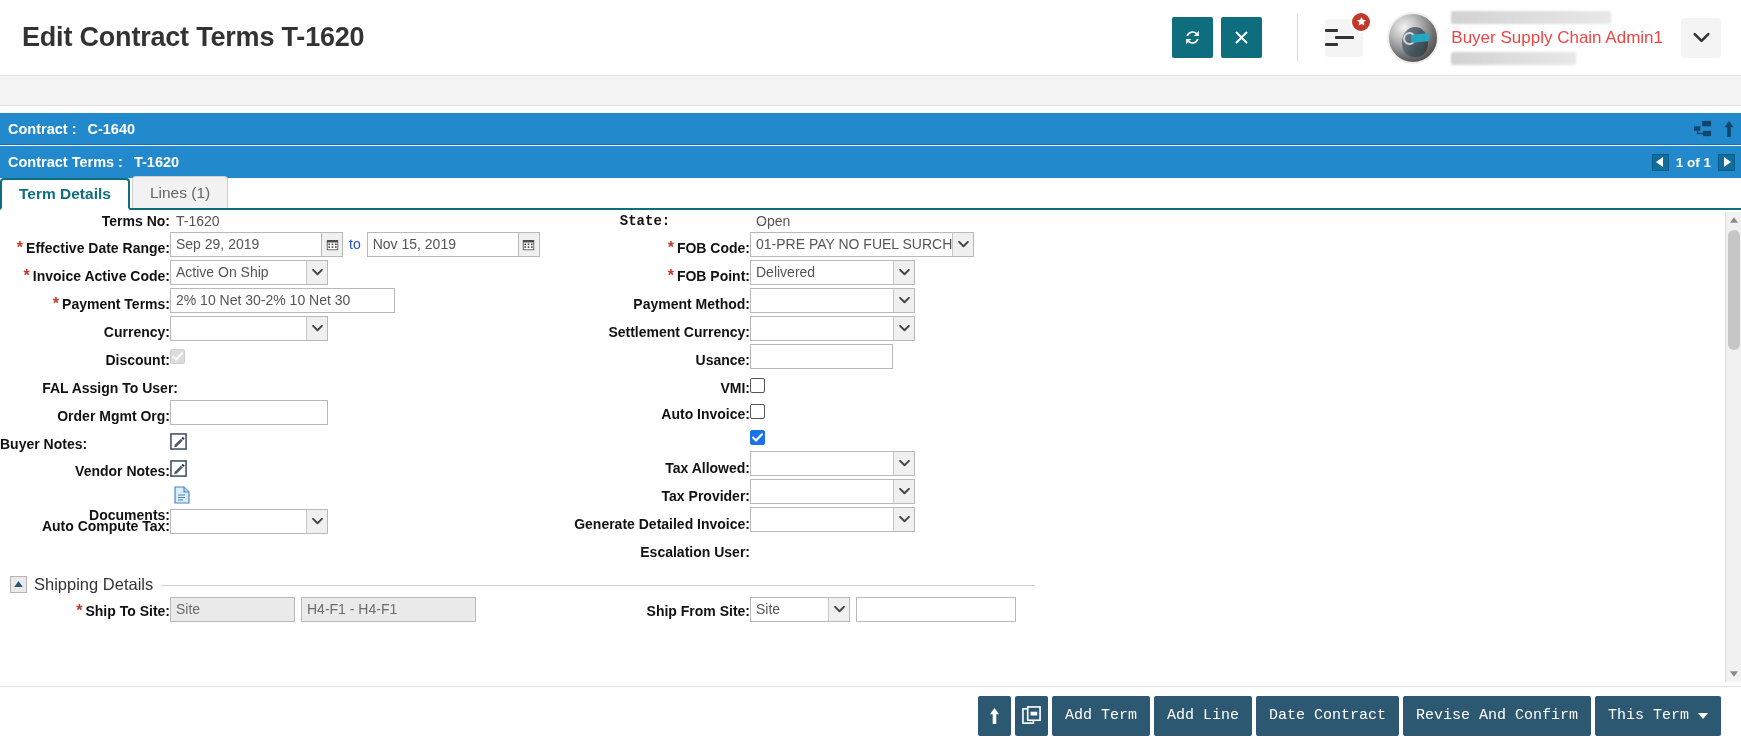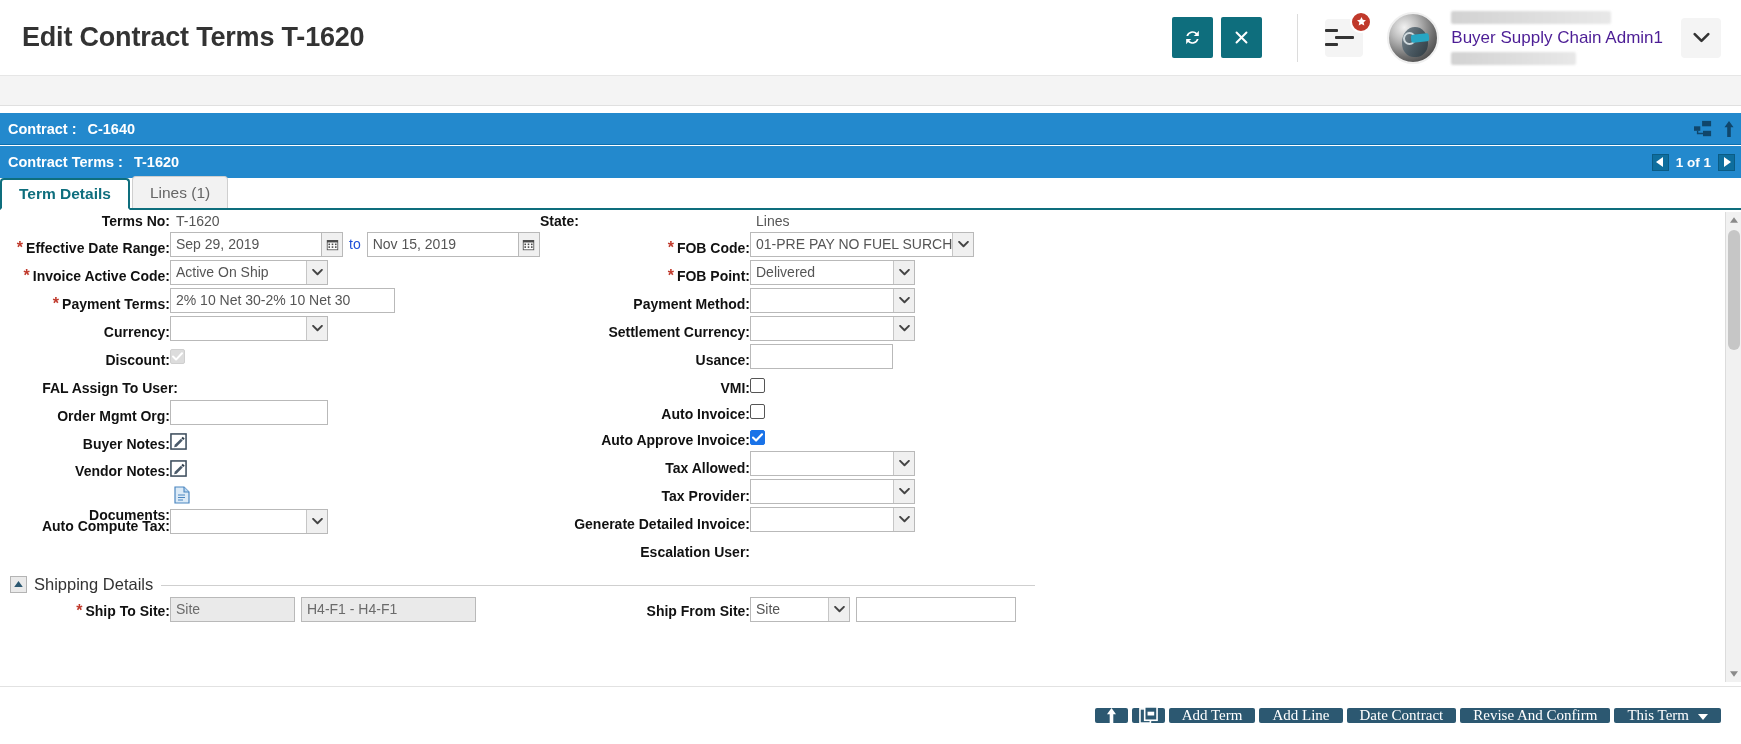--- a/index.html
+++ b/index.html
@@ -71,21 +71,21 @@
     border:2px solid #cfd8dc; border-radius:50%;
   }
   .user-block { display:flex; flex-direction:column; justify-content:center; margin-right:18px; }
   .redact {
     height:13px; border-radius:2px;
     background:linear-gradient(90deg,#d2d2d2,#e8e8e8);
     filter: blur(1.2px);
   }
   .redact.top { width:160px; margin-bottom:4px; }
   .redact.bot { width:125px; margin-top:4px; }
-  .user-name { font-size:17px; color:#4c1d95; white-space:nowrap; }
+  .user-name { font-size:17px; color:#ef4444; white-space:nowrap; }
   .caret-btn {
     width:40px; height:40px; background:#f4f4f4; border-radius:4px;
     display:flex; align-items:center; justify-content:center; cursor:pointer;
     margin-right:20px;
   }
 
   
   .grey-strip {
     position:absolute; left:0; top:76px; width:1741px; height:30px;
     background:#f4f4f4; border-bottom:1px solid #e0e0e0;
@@ -211,22 +211,22 @@
   .vscroll .down { position:absolute; bottom:0; left:0; }
 
   
   .bottombar {
     position:absolute; left:0; bottom:0; width:1741px; height:58px;
     background:#fff; border-top:1px solid #e2e2e2;
     display:flex; align-items:center; justify-content:flex-end;
     padding-right:20px;
   }
   .bbtn {
-    height:15px; background:#2c5871; color:#fff; border:none;
-    font-size:15px; font-family:Liberation Serif, serif;
+    height:40px; background:#2c5871; color:#fff; border:none;
+    font-size:15px; font-family:Liberation Mono, monospace;
     padding:0 13px; margin-left:4px; cursor:pointer; border-radius:2px;
     display:flex; align-items:center; white-space:nowrap;
   }
   .bbtn.icononly { width:33px; padding:0; justify-content:center; }
   .bbtn .dd-caret { margin-left:9px; }
 </style>
 </head>
 <body>
 
 <div class="app">
@@ -429,21 +429,21 @@
       <span class="val-static"></span>
     </div>
 
     <div class="row" style="left:0; top:191px; width:170px; justify-content:flex-end;">
       <span class="lbl">Order Mgmt Org:</span>
     </div>
     <div class="row" style="left:164px; top:187px;">
       <div class="inp" style="width:158px;"></div>
     </div>
 
-    <div class="row" style="left:0; top:219px; width:170px; justify-content:flex-end;">
+    <div class="row" style="left:0; top:219px; width:170px; justify-content:flex-start;">
       <span class="lbl">Buyer Notes:</span>
     </div>
     <div class="row" style="left:164px; top:216px;">
       <div class="icon-btn">
         <svg width="17" height="17" viewBox="0 0 18 18">
           <rect x="1" y="1" width="16" height="16" fill="none" stroke="#3a4a5a" stroke-width="1.6"></rect>
           <path d="M5 12.5 L11.5 6 L13.5 8 L7 14.5 L4.4 15 Z" fill="#4a5a6a"></path>
           <path d="M12 5.5 L14 7.5 L15.6 6 L13.6 4 Z" fill="#2d3c4a"></path>
         </svg>
       </div>
@@ -482,25 +482,25 @@
       <div class="sel" style="width:158px;">
         <div class="txt"></div>
         <div class="arrowbox">
           <svg width="11" height="7" viewBox="0 0 12 8">
               <path d="M1 1 L6 6 L11 1" stroke="#444" stroke-width="2.2" fill="none" stroke-linecap="round" stroke-linejoin="round"></path>
             </svg>
         </div>
       </div>
     </div>
 
-    <div class="row" style="left:540px; top:-4px; width:210px; justify-content:flex-start;">
+    <div class="row" style="left:540px; top:-4px; width:210px; justify-content:center;font-family:Liberation Mono, monospace;">
       <span class="lbl">State:</span>
     </div>
     <div class="row" style="left:750px; top:-4px;">
-      <span class="val-static">Lines</span>
+      <span class="val-static">Open</span>
     </div>
 
     <div class="row" style="left:540px; top:23px; width:210px; justify-content:flex-end;">
       <span class="req">*</span>
       <span class="lbl">FOB Code:</span>
     </div>
     <div class="row" style="left:744px; top:19px;">
       <div class="sel" style="width:224px;">
         <div class="txt">01-PRE PAY NO FUEL SURCHARGE</div>
         <div class="arrowbox">
@@ -568,23 +568,20 @@
       <div class="cbx"></div>
     </div>
 
     <div class="row" style="left:540px; top:189px; width:210px; justify-content:flex-end;">
       <span class="lbl">Auto Invoice:</span>
     </div>
     <div class="row" style="left:744px; top:186px;">
       <div class="cbx"></div>
     </div>
 
-    <div class="row" style="left:540px; top:215px; width:210px; justify-content:flex-end;">
-      <span class="lbl">Auto Approve Invoice:</span>
-    </div>
     <div class="row" style="left:744px; top:212px;">
       <div class="cbx checked">
         <svg width="11" height="9" viewBox="0 0 12 10">
             <path d="M1 5 L4.4 8.4 L11 1.4" stroke="#fff" stroke-width="2.3" fill="none" stroke-linecap="round" stroke-linejoin="round"></path>
           </svg>
       </div>
     </div>
 
     <div class="row" style="left:540px; top:243px; width:210px; justify-content:flex-end;">
       <span class="lbl">Tax Allowed:</span>

